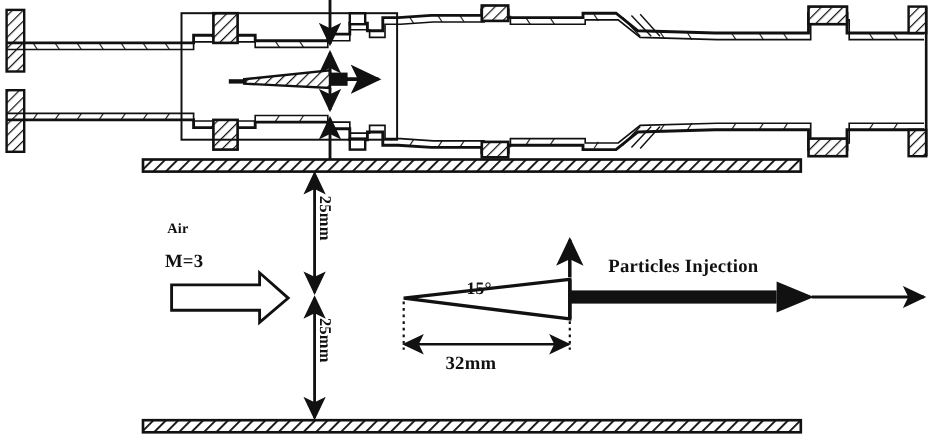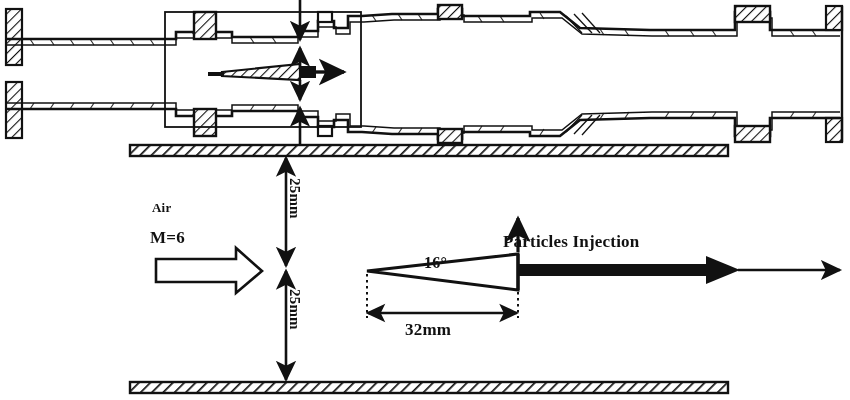--- a/index.html
+++ b/index.html
@@ -29,21 +29,21 @@
   .lbl {
     position: absolute;
     font-family: "Liberation Serif", serif;
     color: #111111;
     white-space: nowrap;
     font-weight: 700;
     letter-spacing: 0.2px;
   }
   .lbl-air       { left: 152px; top: 200px; font-size: 13px; }
   .lbl-mach      { left: 150px; top: 228px; font-size: 17px; }
-  .lbl-inject    { left: 503px; top: 232px; font-size: 17px; }
+  .lbl-inject    { left: 553px; top: 232px; font-size: 17px; }
   .lbl-angle     { left: 424px; top: 254px; font-size: 16px; }
   .lbl-len       { left: 405px; top: 320px; font-size: 17px; }
   .lbl-vert {
     transform: rotate(90deg);
     transform-origin: left top;
     font-size: 15px;
   }
   .lbl-gap-top    { left: 303px; top: 178px; }
   .lbl-gap-bottom { left: 303px; top: 289px; }
 </style>
@@ -268,25 +268,25 @@
         <rect x="518" y="264" width="188" height="12" fill="#111111"></rect>
         <path d="M706,256 L740,270 L706,284 Z" fill="#111111"></path>
       </g>
 
       <line x1="738" y1="270" x2="840" y2="270" stroke="#111111" stroke-width="2.6" marker-end="url(#arrF)"></line>
     </g>
   </svg>
 
   <div class="lbl lbl-air">Air</div>
 
-  <div class="lbl lbl-mach">M=6</div>
+  <div class="lbl lbl-mach">M=3</div>
 
   <div class="lbl lbl-vert lbl-gap-top">25mm</div>
 
   <div class="lbl lbl-vert lbl-gap-bottom">25mm</div>
 
-  <div class="lbl lbl-angle">16°</div>
+  <div class="lbl lbl-angle">15°</div>
 
   <div class="lbl lbl-len">32mm</div>
 
   <div class="lbl lbl-inject">Particles Injection</div>
 
 </div>
 
 </body></html>

